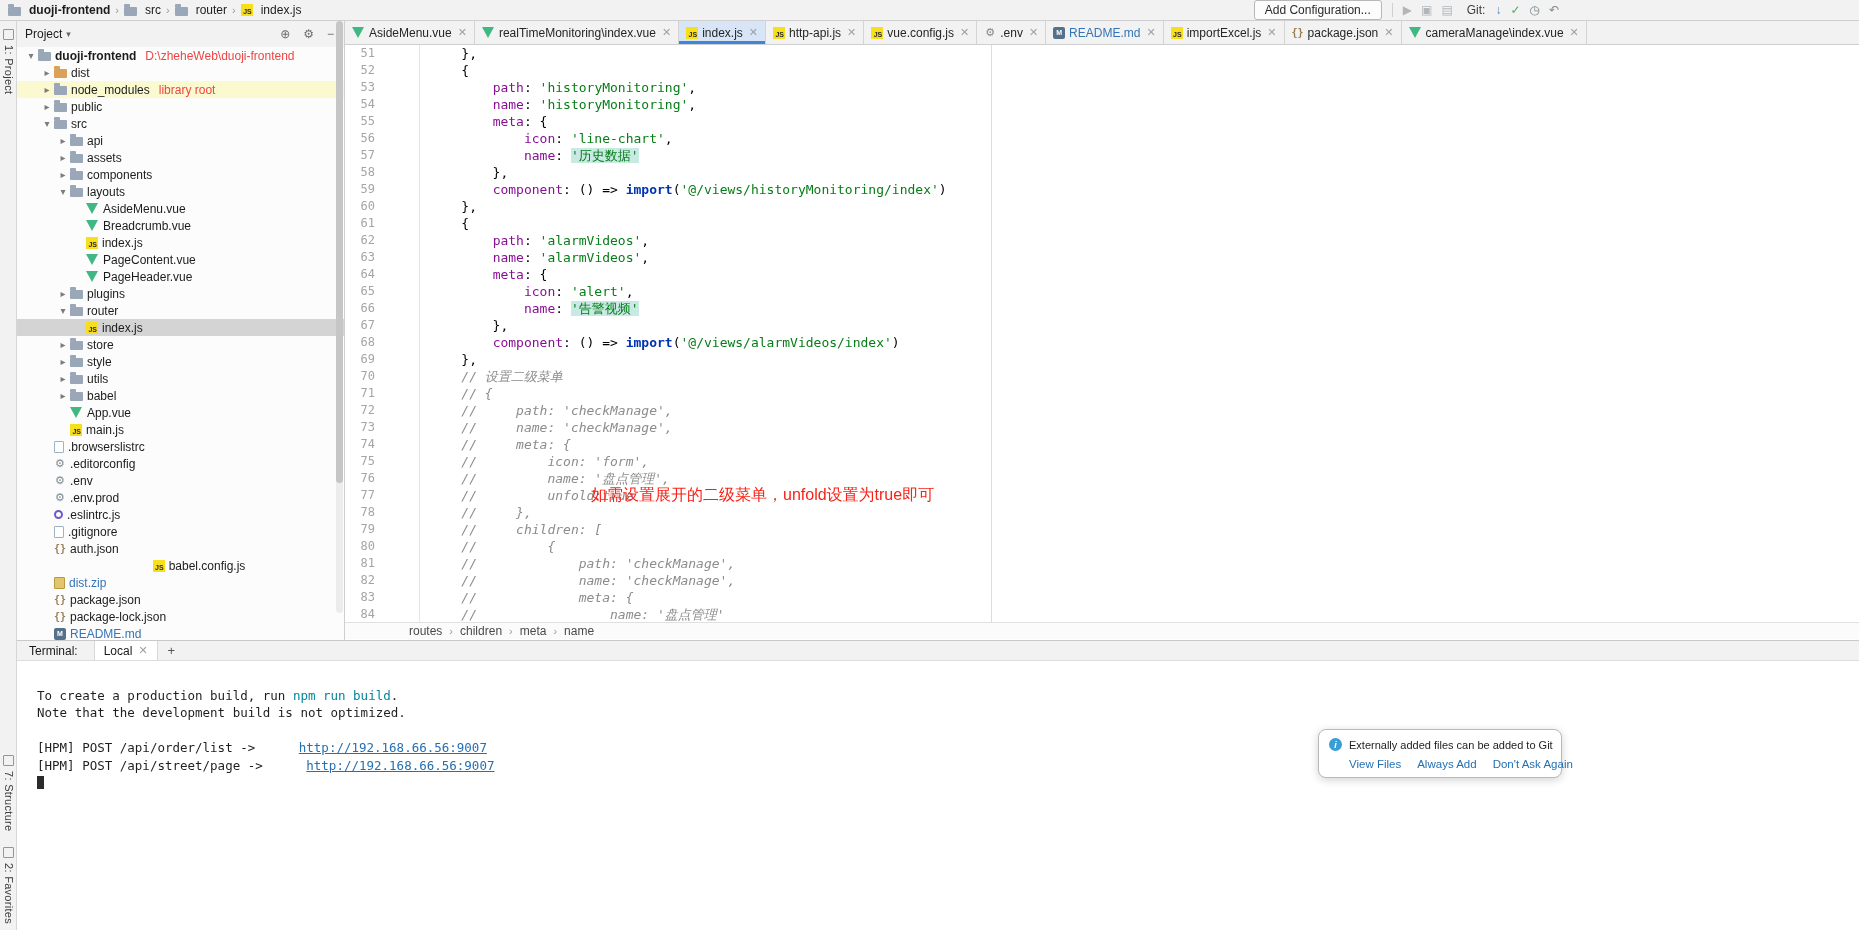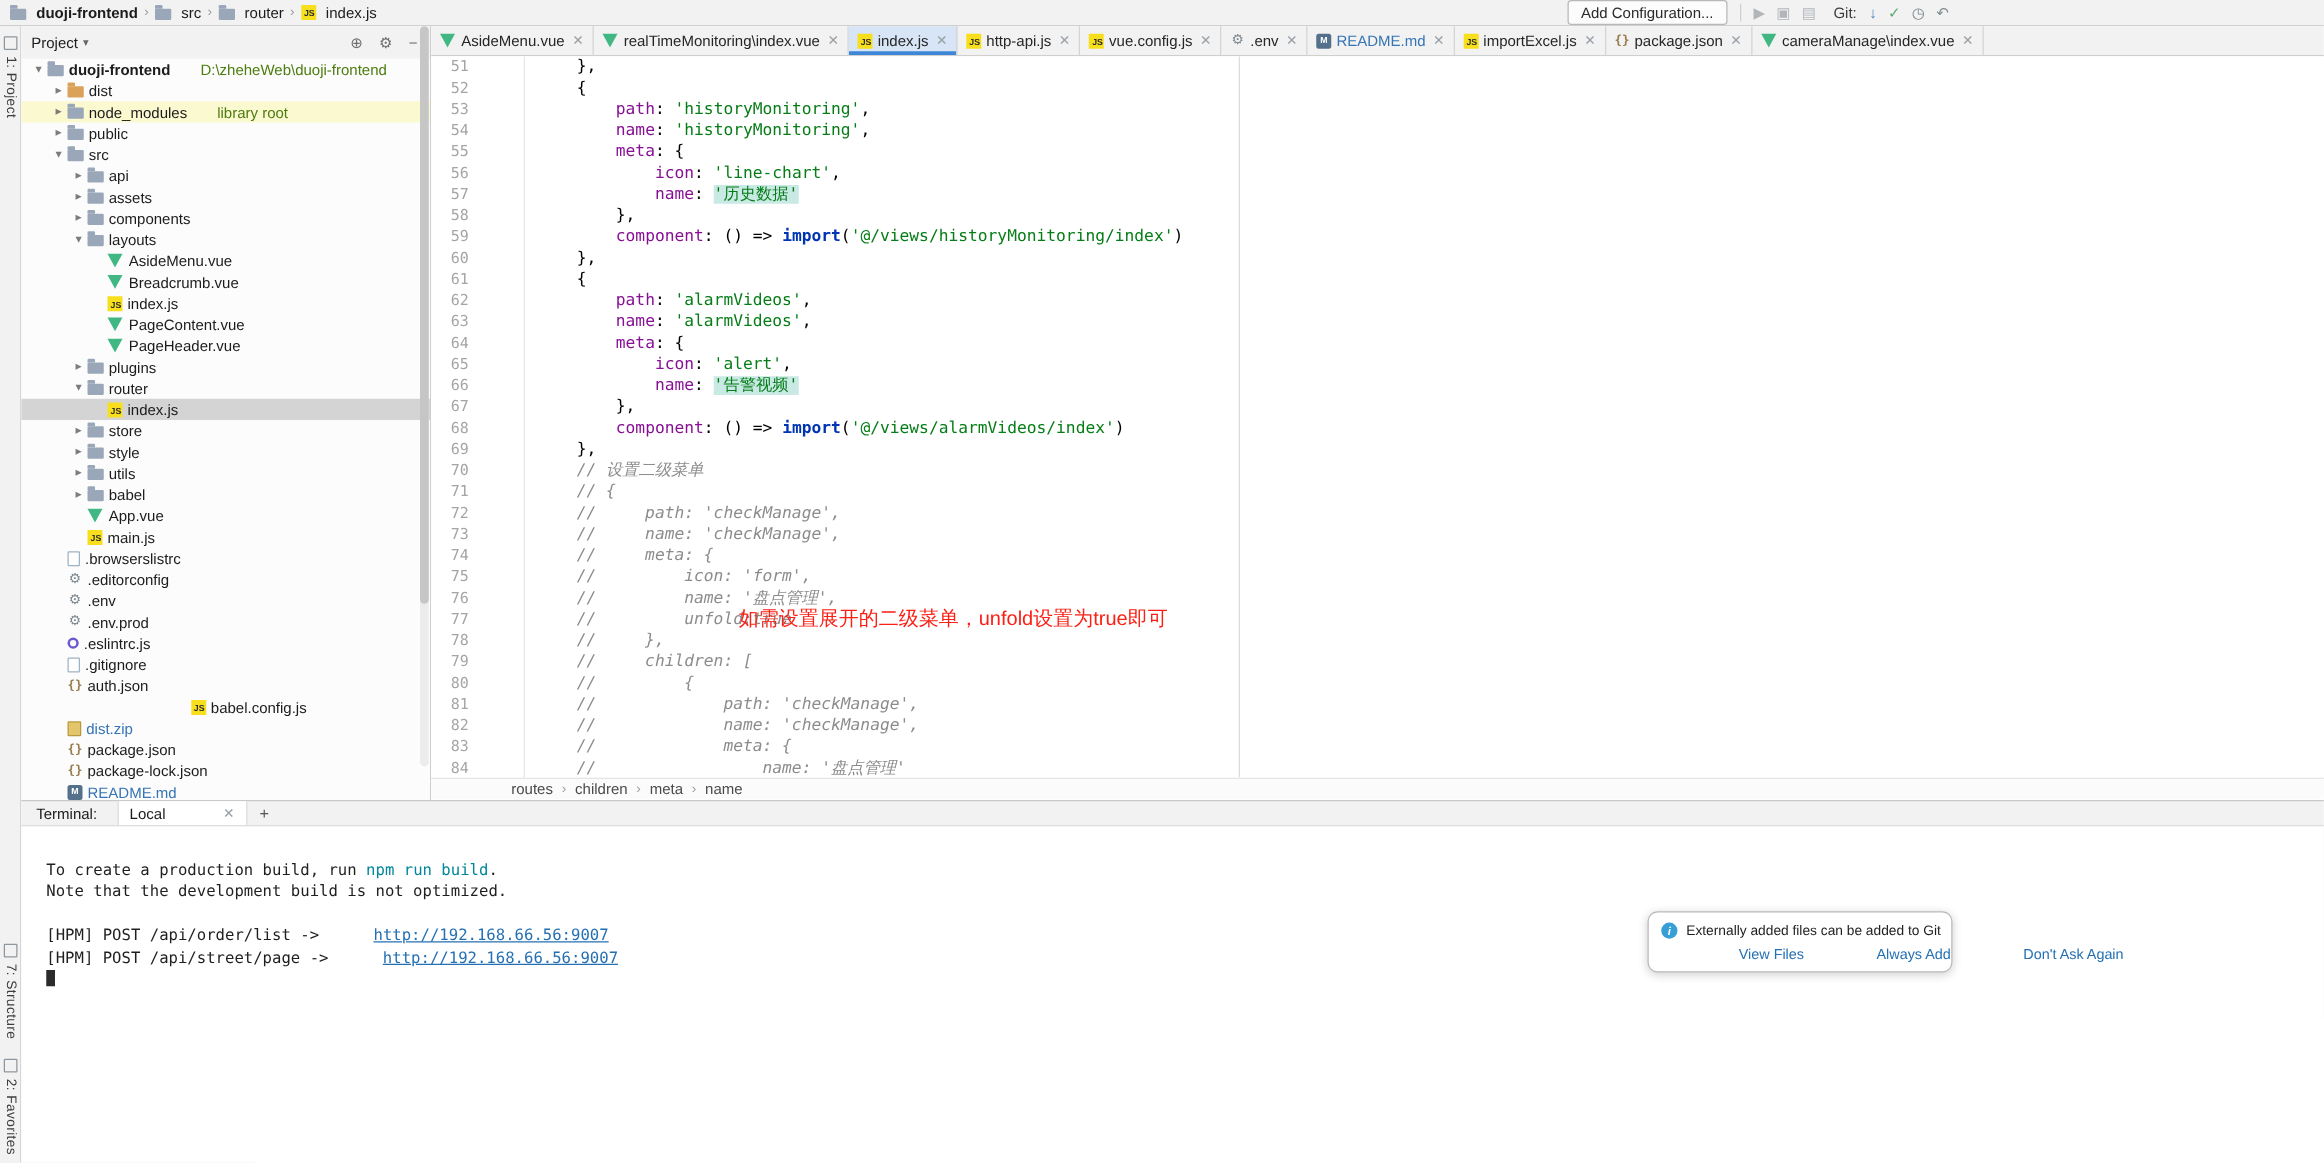--- a/index.html
+++ b/index.html
@@ -32,21 +32,21 @@
     border-right:1px solid #cfcfcf;box-sizing:border-box;overflow:hidden;}
   .panel-header{height:26px;background:#f2f2f2;display:flex;align-items:center;padding:0 10px 0 8px;
     font-size:12px;color:#1c1c1c;}
   .panel-header .caret{color:#666;font-size:9px;margin-left:4px;}
   .ph-icons{margin-left:auto;display:flex;gap:13px;color:#6e6e6e;font-size:12px;}
   .tree{position:relative;}
   .tree-row{display:flex;align-items:center;height:17px;font-size:12px;color:#1c1c1c;white-space:nowrap;cursor:default;}
   .tree-row.sel{background:#d4d4d4;}
   .tree-row.hl{background:#fbf9d0;}
   .tree-label.b{font-weight:bold;}
-  .tree-sub{color:#4d7c0f;margin-left:24px;}
+  .tree-sub{color:#ef4444;margin-left:9px;}
   .tree-scroll{position:absolute;right:1px;top:0;width:7px;height:592px;background:#ececec;border-radius:4px;}
   .tree-thumb{position:absolute;left:0;top:0;width:7px;height:78%;background:#c6c6c6;border-radius:4px;}
 
   
   .ic{display:inline-flex;align-items:center;justify-content:center;flex:none;margin-right:4px;line-height:1;}
   .ic-chevron-down,.ic-chevron-right{color:#7c7c7c;font-size:10px;width:12px;margin-right:1px;}
   .ic-folder{width:13px;height:9px;background:#9aa7b8;border-radius:1px;position:relative;margin-top:2px;}
   .ic-folder::before{content:'';position:absolute;top:-3px;left:0;width:6px;height:3px;background:inherit;border-radius:1px 1px 0 0;}
   .ic-folder-ex{width:13px;height:9px;background:#dba158;border-radius:1px;position:relative;margin-top:2px;}
   .ic-folder-ex::before{content:'';position:absolute;top:-3px;left:0;width:6px;height:3px;background:inherit;border-radius:1px 1px 0 0;}
@@ -85,37 +85,37 @@
     padding-left:64px;font-size:12px;color:#4a4a4a;box-sizing:border-box;}
   .crumbbar .sep{color:#9b9b9b;margin:0 7px;font-size:11px;}
   .crumbbar .item{cursor:default;}
 
   
   .terminal{position:absolute;left:17px;top:640px;right:0;bottom:0;background:#fff;}
   .term-header{height:21px;background:#f2f2f2;border-top:1px solid #c9c9c9;border-bottom:1px solid #ddd;
     display:flex;align-items:stretch;font-size:12px;color:#1a1a1a;box-sizing:border-box;}
   .term-label{display:flex;align-items:center;margin-left:12px;}
   .term-tab{display:flex;align-items:center;margin-left:16px;padding:0 9px;background:#fff;
-    border-left:1px solid #d8d8d8;border-right:1px solid #d8d8d8;cursor:default;gap:40px;}
+    border-left:1px solid #d8d8d8;border-right:1px solid #d8d8d8;cursor:default;}
   .term-tab .close{margin-left:6px;color:#99a1a8;font-size:11px;}
   .term-plus{display:flex;align-items:center;margin-left:10px;color:#555;font-size:13px;cursor:pointer;}
   .term-body{padding:8px 0 0 20px;font-family:"DejaVu Sans Mono",monospace;font-size:12.5px;line-height:17.5px;color:#1f1f1f;}
   .tm-p{color:#1f1f1f;}
   .tm-cmd{color:#00879b;}
   .tm-link{color:#2470b3;text-decoration:underline;cursor:pointer;margin-left:36px;}
   .tm-cursor{display:inline-block;width:7px;height:13px;background:#2b2b2b;vertical-align:-2px;}
 
   
   .notif{position:absolute;right:297px;bottom:152px;width:244px;background:#fff;border:1px solid #b9b9b9;
     border-radius:8px;box-shadow:0 2px 8px rgba(0,0,0,.18);padding:8px 10px 7px;box-sizing:border-box;}
   .notif-head{display:flex;align-items:center;gap:7px;font-size:11px;color:#1e1e1e;white-space:nowrap;}
   .info-ic{width:13px;height:13px;border-radius:50%;background:#389fd6;color:#fff;font-size:9px;font-weight:bold;
     display:inline-flex;align-items:center;justify-content:center;flex:none;font-style:italic;}
   .notif-actions{margin:7px 0 0 20px;display:flex;gap:16px;font-size:11.5px;}
-  .notif-actions a{color:#2470b3;text-decoration:none;cursor:pointer;white-space:nowrap;margin-left:42px;}
+  .notif-actions a{color:#2470b3;text-decoration:none;cursor:pointer;white-space:nowrap;}
 </style>
 </head>
 <body>
 
 <div class="app">
 
   <div class="titlebar">
     <span id="top-crumbs" style="display:flex;align-items:center;">
         <span class="crumb b">
           <span class="ic ic-folder"></span>

